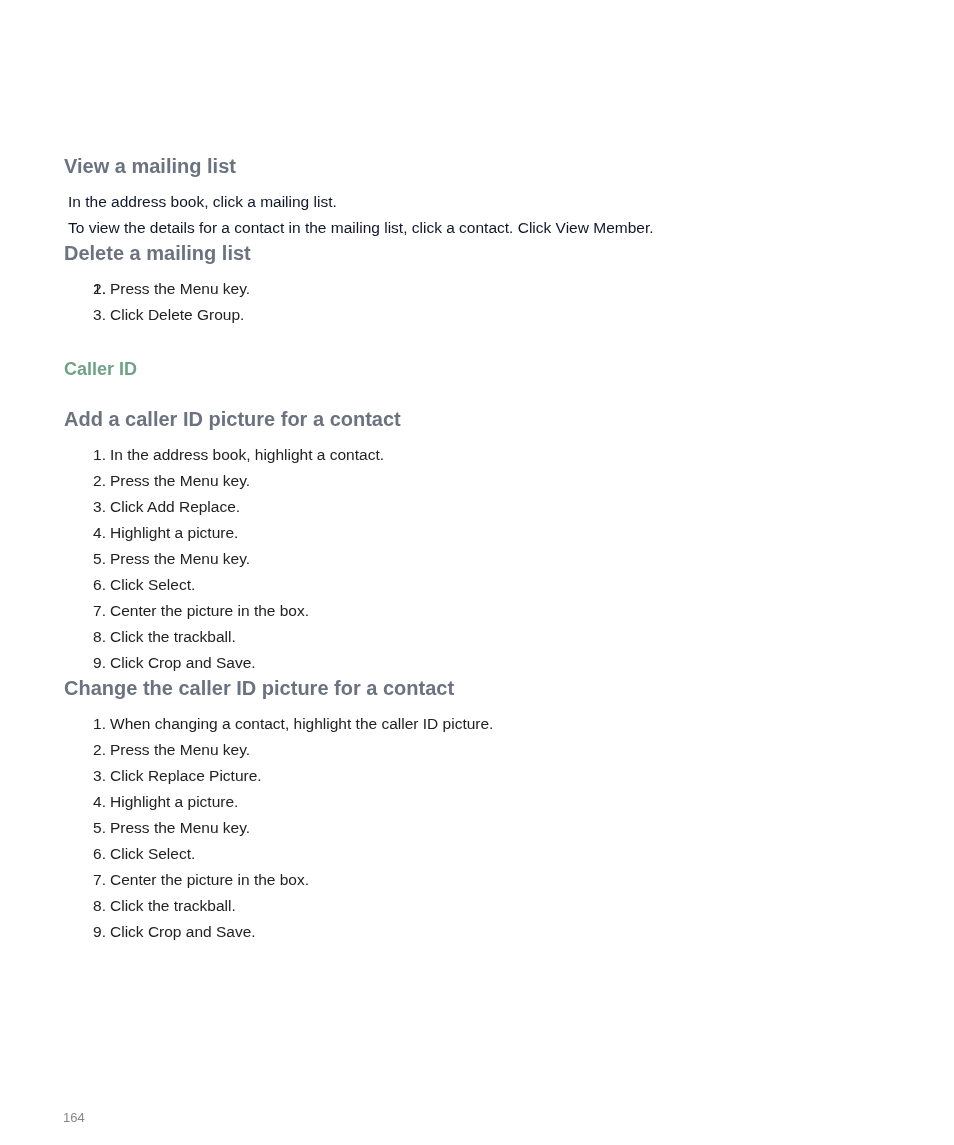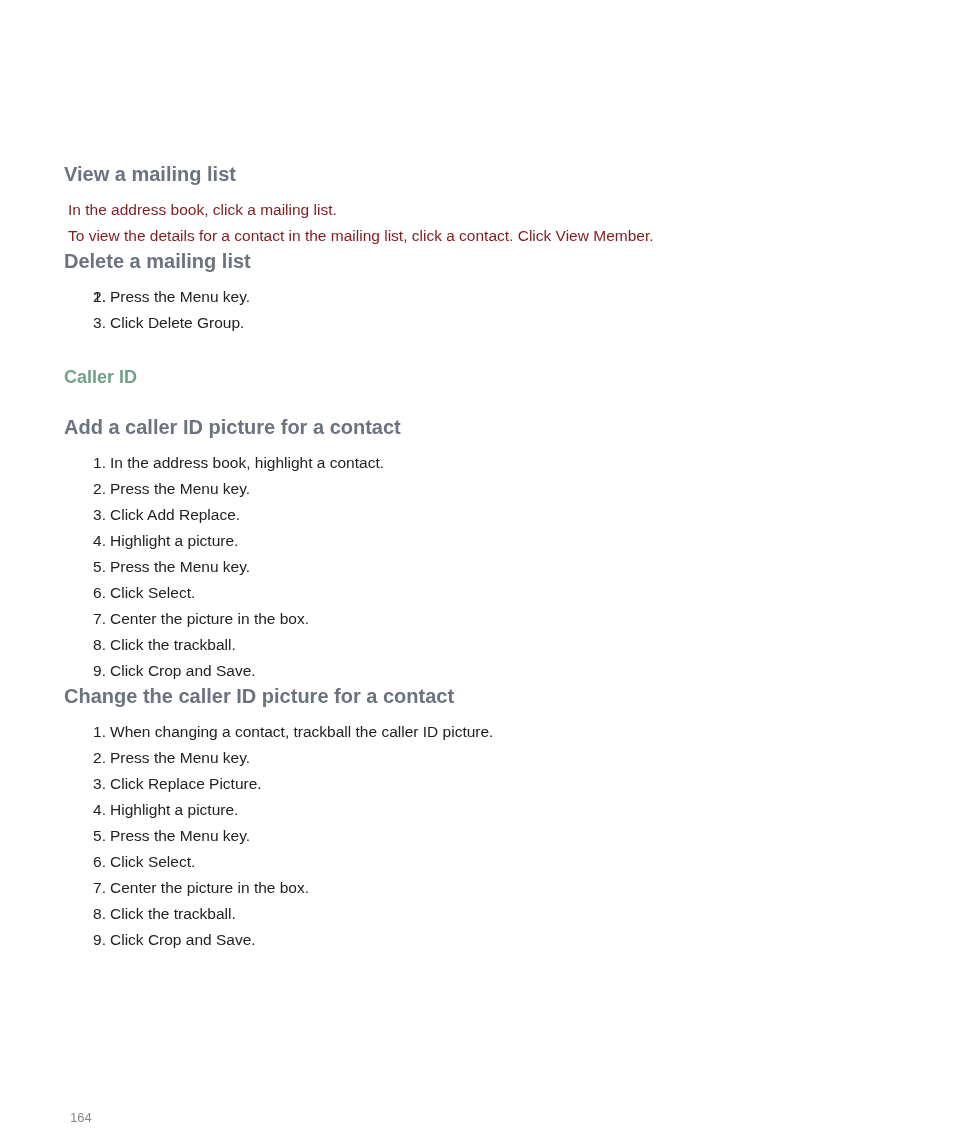--- a/index.html
+++ b/index.html
@@ -25,21 +25,21 @@
     .main-heading {
       color: #6fa287;
       font-size: 18px;
       font-weight: 700;
       margin-top: 32px;
       margin-bottom: 28px;
     }
     .body-text {
       font-size: 15.5px;
       line-height: 1.55;
-      color: #7f1d1d;
+      color: #0f172a;
       margin-bottom: 2px;
       padding-left: 4px;
     }
     ol {
       list-style: none;
       counter-reset: item;
       padding-left: 46px;
     }
     ol li {
       font-size: 15.5px;
@@ -54,26 +54,26 @@
       left: -24px;
       width: 20px;
       text-align: right;
     }
     .bold {
       font-weight: 400;
     }
     .page-number {
       position: absolute;
       bottom: 20px;
-      left: 70px;
+      left: 63px;
       font-size: 13px;
       color: #888;
     }
     .first-heading {
-      margin-top: 8px;
+      margin-top: 0;
     }
     .list-block {
       margin-top: 6px;
     }
   </style>
 </head>
 <body>
 
 <h3 class="section-heading first-heading">View a mailing list</h3>
 <p class="body-text">In the address book, click a mailing list.</p>
@@ -98,21 +98,21 @@
     <li><span class="num">4.</span><span>Highlight a picture.</span></li>
     <li><span class="num">5.</span><span>Press the </span><span class="bold">Menu</span><span> key.</span></li>
     <li><span class="num">6.</span><span>Click </span><span class="bold">Select</span><span>.</span></li>
     <li><span class="num">7.</span><span>Center the picture in the box.</span></li>
     <li><span class="num">8.</span><span>Click the trackball.</span></li>
     <li><span class="num">9.</span><span>Click </span><span class="bold">Crop and Save</span><span>.</span></li>
   </ol>
 
 <h3 class="section-heading">Change the caller ID picture for a contact</h3>
 <ol class="list-block" id="list-section4">
-    <li><span class="num">1.</span><span>When changing a contact, trackball the caller ID picture.</span></li>
+    <li><span class="num">1.</span><span>When changing a contact, highlight the caller ID picture.</span></li>
     <li><span class="num">2.</span><span>Press the </span><span class="bold">Menu</span><span> key.</span></li>
     <li><span class="num">3.</span><span>Click </span><span class="bold">Replace Picture</span><span>.</span></li>
     <li><span class="num">4.</span><span>Highlight a picture.</span></li>
     <li><span class="num">5.</span><span>Press the </span><span class="bold">Menu</span><span> key.</span></li>
     <li><span class="num">6.</span><span>Click </span><span class="bold">Select</span><span>.</span></li>
     <li><span class="num">7.</span><span>Center the picture in the box.</span></li>
     <li><span class="num">8.</span><span>Click the trackball.</span></li>
     <li><span class="num">9.</span><span>Click </span><span class="bold">Crop and Save</span><span>.</span></li>
   </ol>
 

